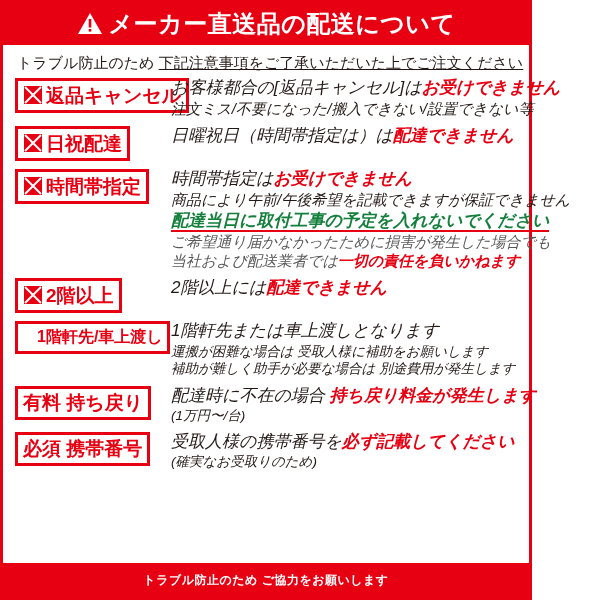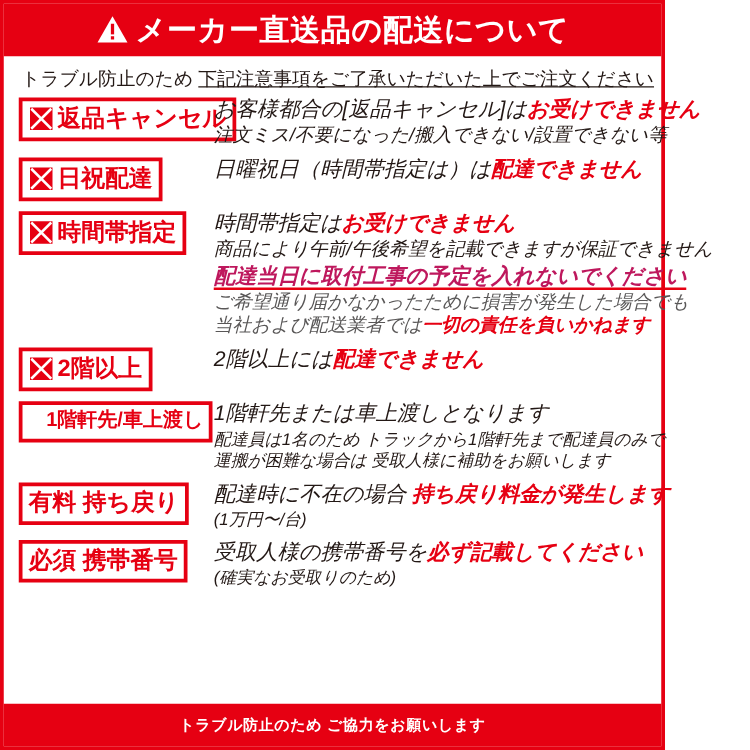--- a/index.html
+++ b/index.html
@@ -117,21 +117,21 @@
   }
   .line.small {
     font-size: 13.5px;
     line-height: 1.3;
   }
   .red {
     color: #e60012;
     font-weight: bold;
   }
   .redbold-under {
-    color: #be185d;
+    color: #15803d;
     font-weight: bold;
     border-bottom: 2px solid #e60012;
     display: inline-block;
     line-height: 1.15;
   }
   .gray { color: #595757; }
 
   
   .footer {
     position: absolute;
@@ -244,22 +244,22 @@
         </div>
       </div>
       <div class="row">
         <div class="tagcell">
           <div class="tag small">
             <span class="label">1階軒先/車上渡し</span>
           </div>
         </div>
         <div class="body">
           <div class="line big"><span>1階軒先または車上渡しとなります</span></div>
-          <div class="line small"><span>配達員は1名のため トラックから1階軒先まで配達員のみで</span></div>
           <div class="line small"><span>運搬が困難な場合は 受取人様に補助をお願いします</span></div>
+          <div class="line small"><span>補助が難しく助手が必要な場合は 別途費用が発生します</span></div>
         </div>
       </div>
       <div class="row">
         <div class="tagcell">
           <div class="tag">
             <span class="label">有料 持ち戻り</span>
           </div>
         </div>
         <div class="body">
           <div class="line big"><span>配達時に不在の場合 </span><span class="red">持ち戻り料金が発生します</span></div>

